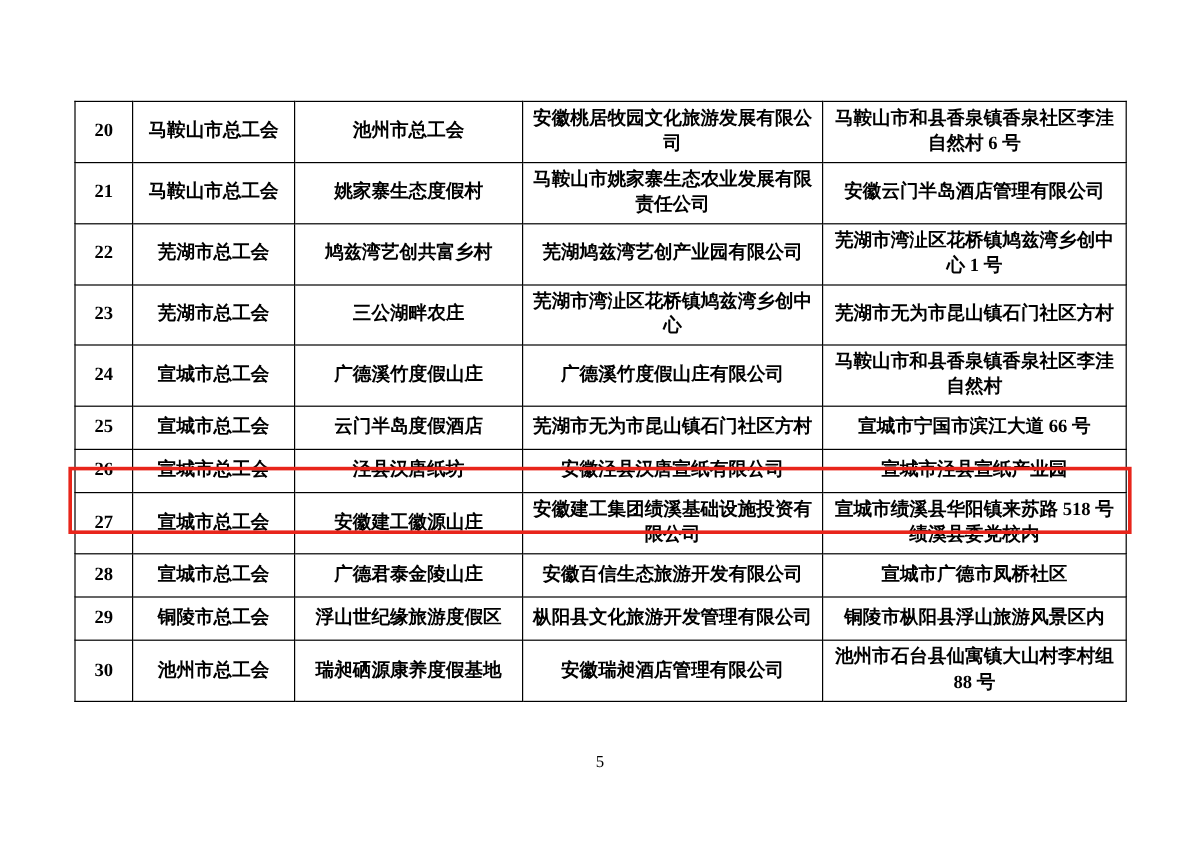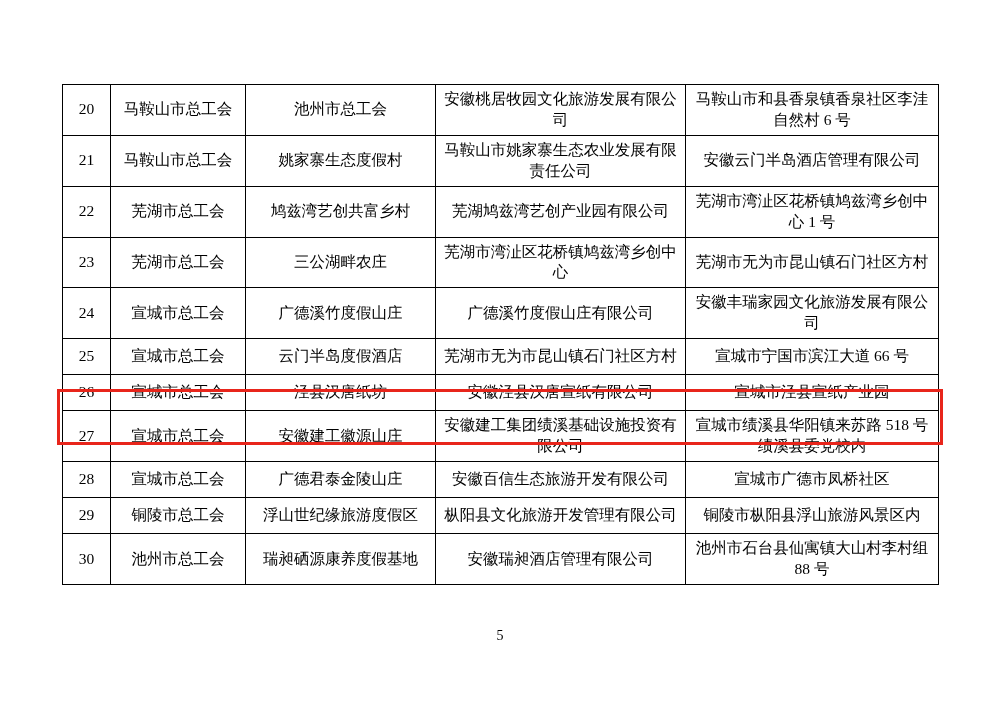--- a/index.html
+++ b/index.html
@@ -25,20 +25,21 @@
   .table-wrap {
     position: absolute;
     left: 62px;
     top: 84px;
     width: 876px;
   }
   table.doc-table {
     border-collapse: collapse;
     width: 876px;
     table-layout: fixed;
+    font-weight: bold;
   }
   table.doc-table td {
     border: 1px solid #000000;
     padding: 4px 6px;
     font-size: 15.5px;
     line-height: 1.35;
     text-align: center;
     vertical-align: middle;
     height: 36px;
     box-sizing: border-box;
@@ -120,21 +121,21 @@
           <td>三公湖畔农庄</td>
           <td class="c-company-cell">芜湖市湾沚区花桥镇鸠兹湾乡创中心</td>
           <td class="c-address-cell">芜湖市无为市昆山镇石门社区方村</td>
         </tr>
 
         <tr>
           <td>24</td>
           <td>宣城市总工会</td>
           <td>广德溪竹度假山庄</td>
           <td class="c-company-cell">广德溪竹度假山庄有限公司</td>
-          <td class="c-address-cell">安徽丰瑞家园文化旅游发展有限公司</td>
+          <td class="c-address-cell">马鞍山市和县香泉镇香泉社区李洼自然村</td>
         </tr>
 
         <tr>
           <td>25</td>
           <td>宣城市总工会</td>
           <td>云门半岛度假酒店</td>
           <td class="c-company-cell">芜湖市无为市昆山镇石门社区方村</td>
           <td class="c-address-cell">宣城市宁国市滨江大道 66 号</td>
         </tr>
 

